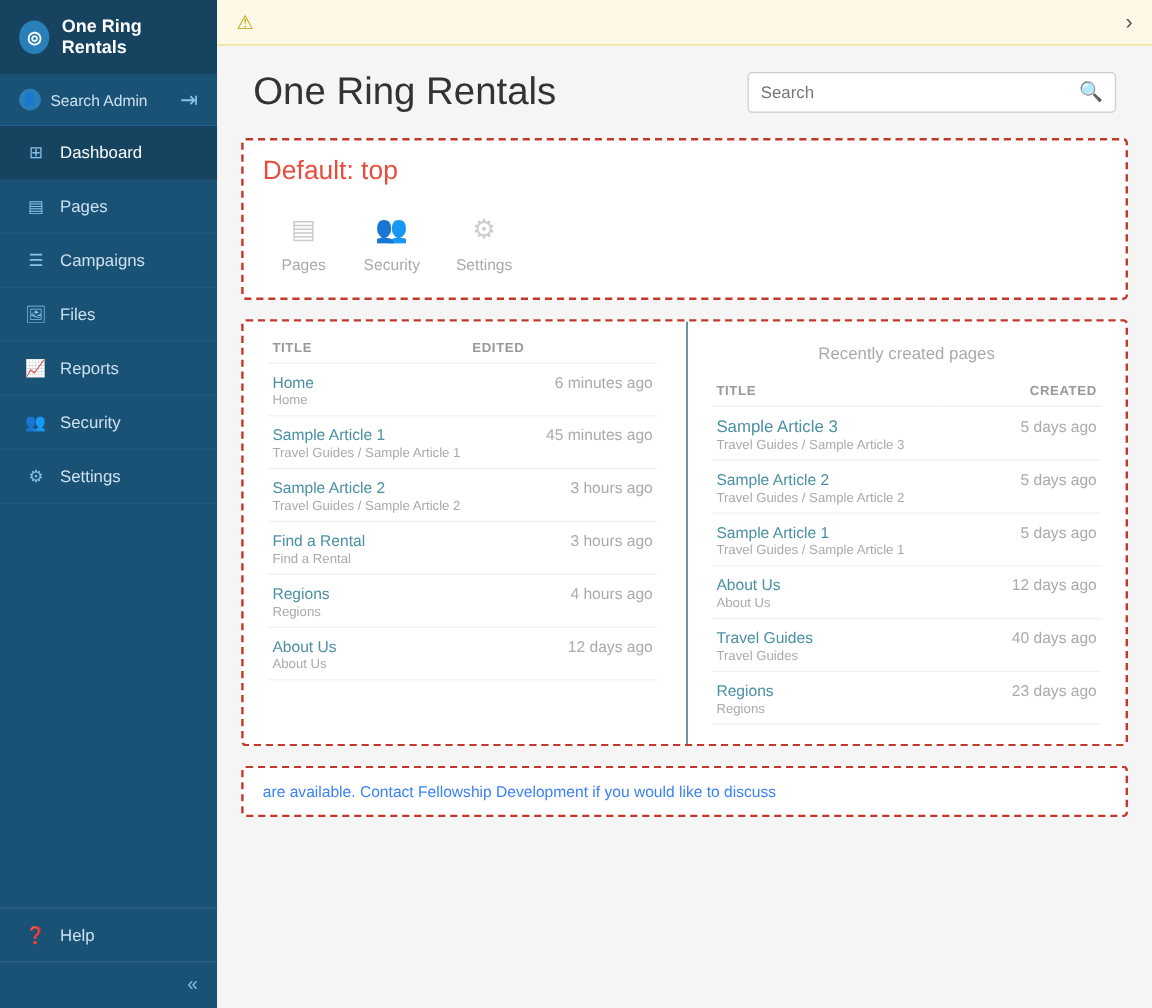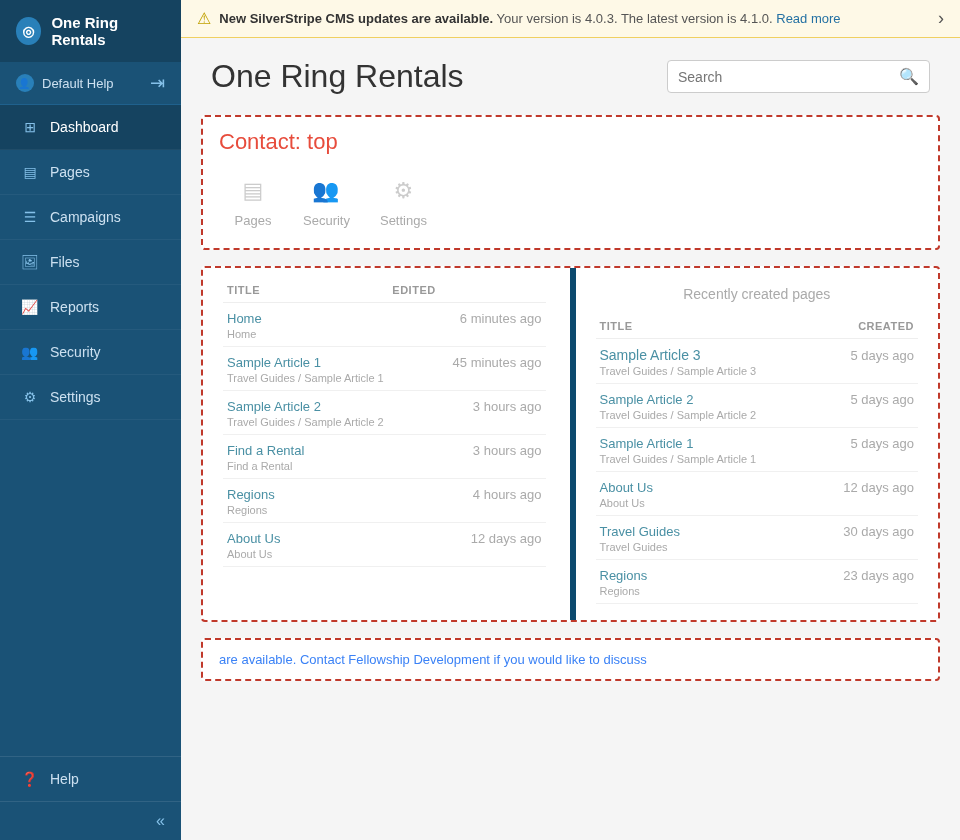--- a/index.html
+++ b/index.html
@@ -138,21 +138,21 @@
       font-weight: 300;
       color: #333;
     }
     .search-box {
       display: flex;
       align-items: center;
       background: white;
       border: 1px solid #ccc;
       border-radius: 4px;
       padding: 6px 10px;
-      width: 263px;
+      width: 307px;
     }
     .search-input {
       border: none;
       outline: none;
       flex: 1;
       font-size: 14px;
       color: #555;
       background: transparent;
     }
     .search-icon { color: #aaa; font-size: 16px; }
@@ -208,21 +208,21 @@
     
     .section-main-content {
       display: flex;
       gap: 4px;
     }
     .recently-edited, .recently-created {
       flex: 1;
       padding: 10px 20px 16px;
     }
     .recently-created {
-      border-left: 6px solid #0c4a6e;
+      border-left: 1px solid #0c4a6e;
     }
     .section-subtitle {
       font-size: 14px;
       color: #aaa;
       text-align: center;
       padding: 8px 0 12px;
       font-weight: 400;
     }
     table {
       width: 100%;
@@ -268,21 +268,21 @@
 <body>
 
 <div class="sidebar">
   <div class="sidebar-logo">
     <div class="sidebar-logo-icon">◎</div>
     <span>One Ring Rentals</span>
   </div>
   <div class="sidebar-user">
     <div class="sidebar-user-left">
       <div class="sidebar-user-icon">👤</div>
-      <span>Default Help</span>
+      <span>Search Admin</span>
     </div>
     <span class="sidebar-logout">⇥</span>
   </div>
   <div class="sidebar-nav">
     <div class="sidebar-item active">
       <span class="sidebar-item-icon">⊞</span>
       <span>Dashboard</span>
     </div>
     <div class="sidebar-item">
       <span class="sidebar-item-icon">▤</span>
@@ -316,41 +316,36 @@
   <div class="sidebar-collapse">
     <span>«</span>
   </div>
 </div>
 
 <div class="main-content">
 
   <div class="notification-bar">
     <div class="notification-bar-left">
       <span class="notification-icon">⚠</span>
-      <span>
-        <strong>New SilverStripe CMS updates are available.</strong>
-        <span> Your version is 4.0.3. The latest version is 4.1.0.</span>
-        <a href="#">Read more</a>
-      </span>
     </div>
     <span class="notification-chevron">›</span>
   </div>
 
   <div class="page-header">
     <h1 class="page-title">One Ring Rentals</h1>
     <div class="search-box">
       <input class="search-input" type="text" placeholder="Search" style="">
       <span class="search-icon">🔍</span>
     </div>
   </div>
 
   <div class="sections-container">
 
     <div class="section-box">
-      <div class="section-label">Contact: top</div>
+      <div class="section-label">Default: top</div>
       <div class="section-top-content">
         <div class="top-item">
           <div class="top-item-icon">▤</div>
           <span>Pages</span>
         </div>
         <div class="top-item">
           <div class="top-item-icon">👥</div>
           <span>Security</span>
         </div>
         <div class="top-item">
@@ -451,21 +446,21 @@
                 </tr>
                 <tr class="item-row">
                   <td style="color:#4a90a4;font-size:13px">About Us</td>
                   <td class="time">12 days ago</td>
                 </tr>
                 <tr class="sub-row">
                   <td class="sub" colspan="2">About Us</td>
                 </tr>
                 <tr class="item-row">
                   <td style="color:#4a90a4;font-size:13px">Travel Guides</td>
-                  <td class="time">30 days ago</td>
+                  <td class="time">40 days ago</td>
                 </tr>
                 <tr class="sub-row">
                   <td class="sub" colspan="2">Travel Guides</td>
                 </tr>
                 <tr class="item-row">
                   <td style="color:#4a90a4;font-size:13px">Regions</td>
                   <td class="time">23 days ago</td>
                 </tr>
                 <tr class="sub-row">
                   <td class="sub" colspan="2">Regions</td>

